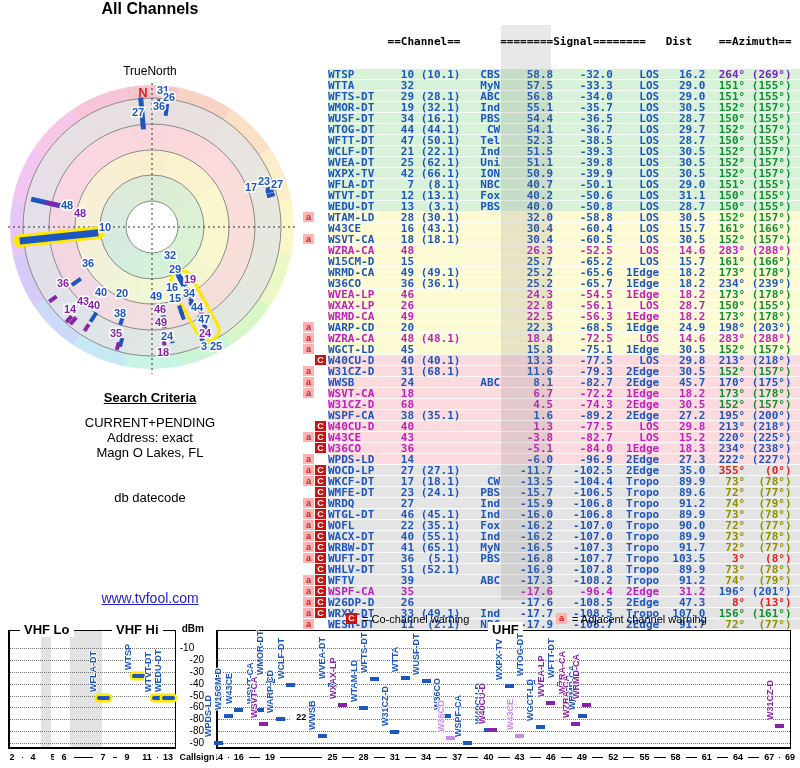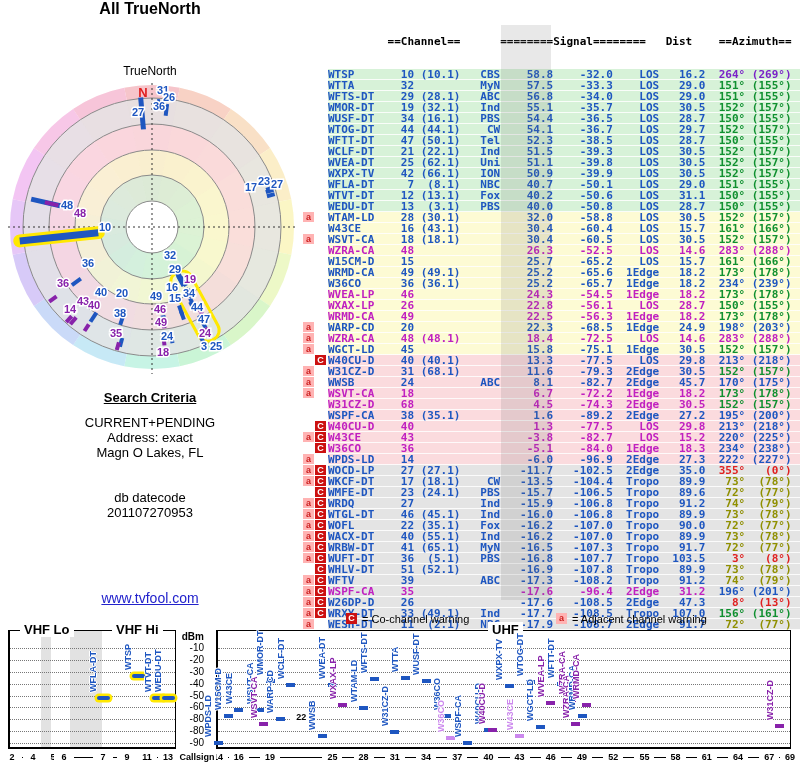--- a/index.html
+++ b/index.html
@@ -41,21 +41,21 @@
           text-shadow:1px 0 #fff,-1px 0 #fff,0 1px #fff,0 -1px #fff}
   .xtick{font-size:9px;font-weight:bold;color:#000;background:#fff;width:20px;text-align:center;height:10px;line-height:10px}
   .ytick{font-size:10px;color:#000;width:34px;text-align:right;height:10px;line-height:10px}
   .axisline{height:0;border-top:1.5px solid #000}
   .legend-badge{width:11px;height:11px;font-size:9px;line-height:11px;text-align:center;font-weight:bold}
   .legend-text{font-size:11px;color:#000;height:13px;line-height:13px}
 </style>
 </head>
 <body>
 
-<div class="abs" id="page-title">All TrueNorth</div>
+<div class="abs" id="page-title">All Channels</div>
 <div class="abs" id="truenorth">TrueNorth</div>
 <svg class="abs" id="polar-svg" width="288" height="292" viewBox="0 0 288 292">
     <circle cx="144" cy="144" r="129" fill="#e4e4e4"></circle>
     <circle cx="144" cy="144" r="103" fill="#fadadf"></circle>
     <circle cx="144" cy="144" r="77" fill="#fbf8d0"></circle>
     <circle cx="144" cy="144" r="52" fill="#d7f2d8"></circle>
     <circle cx="144" cy="144" r="26" fill="#ffffff"></circle>
     <path d="M 127.61241295064522 61.61403644612864 A 84 84 0 0 1 160.38758704935478 61.61403644612864" fill="none" stroke="#f6c5cb" stroke-width="116" opacity="0.18"></path>
     <path d="M 117.56526136681462 11.103594505362281 A 135.5 135.5 0 0 1 170.4347386331854 11.103594505362281" fill="none" stroke="#f6c5cb" stroke-width="13" opacity="1"></path>
     <path d="M 160.38758704935478 61.61403644612864 A 84 84 0 0 1 190.6678995736466 74.1565525665862" fill="none" stroke="#f8d2c5" stroke-width="116" opacity="0.18"></path>
@@ -173,21 +173,20 @@
   </svg>
 
 <div class="abs" id="criteria">
   <div id="criteria-heading">Search Criteria</div>
   <div class="crit-line">CURRENT+PENDING</div>
   <div class="crit-line">Address: exact</div>
   <div class="crit-line">Magn O Lakes, FL</div>
 </div>
 <div class="abs" id="datecode-block">
   <div>db datecode</div>
-  <div>201107270953</div>
 </div>
 <div class="abs" id="site-link">
   <a href="#">www.tvfool.com</a>
 </div>
 
 <div class="abs" id="tbl">
   <div class="hline">         ==Channel==      ========Signal========   Dist    ==Azimuth==</div>
   <div id="tbody"><div class="trow" style="background-color: rgb(215, 242, 216);"><span style="color: rgb(30, 86, 192);">WTSP       10 (10.1)   CBS    58.8    -32.0    LOS   16.2  </span><span style="color: rgb(122, 34, 200);">264° (269°)</span></div><div class="trow" style="background-color: rgb(215, 242, 216);"><span style="color: rgb(30, 86, 192);">WTTA       32          MyN    57.5    -33.3    LOS   29.0  </span><span style="color: rgb(16, 144, 48);">151° (155°)</span></div><div class="trow" style="background-color: rgb(215, 242, 216);"><span style="color: rgb(30, 86, 192);">WFTS-DT    29 (28.1)   ABC    56.8    -34.0    LOS   29.0  </span><span style="color: rgb(16, 144, 48);">151° (155°)</span></div><div class="trow" style="background-color: rgb(215, 242, 216);"><span style="color: rgb(30, 86, 192);">WMOR-DT    19 (32.1)   Ind    55.1    -35.7    LOS   30.5  </span><span style="color: rgb(16, 144, 48);">152° (157°)</span></div><div class="trow" style="background-color: rgb(215, 242, 216);"><span style="color: rgb(30, 86, 192);">WUSF-DT    34 (16.1)   PBS    54.4    -36.5    LOS   28.7  </span><span style="color: rgb(16, 144, 48);">150° (155°)</span></div><div class="trow" style="background-color: rgb(215, 242, 216);"><span style="color: rgb(30, 86, 192);">WTOG-DT    44 (44.1)    CW    54.1    -36.7    LOS   29.7  </span><span style="color: rgb(16, 144, 48);">152° (157°)</span></div><div class="trow" style="background-color: rgb(215, 242, 216);"><span style="color: rgb(30, 86, 192);">WFTT-DT    47 (50.1)   Tel    52.3    -38.5    LOS   28.7  </span><span style="color: rgb(16, 144, 48);">150° (155°)</span></div><div class="trow" style="background-color: rgb(215, 242, 216);"><span style="color: rgb(30, 86, 192);">WCLF-DT    21 (22.1)   Ind    51.5    -39.3    LOS   30.5  </span><span style="color: rgb(16, 144, 48);">152° (157°)</span></div><div class="trow" style="background-color: rgb(215, 242, 216);"><span style="color: rgb(30, 86, 192);">WVEA-DT    25 (62.1)   Uni    51.1    -39.8    LOS   30.5  </span><span style="color: rgb(16, 144, 48);">152° (157°)</span></div><div class="trow" style="background-color: rgb(215, 242, 216);"><span style="color: rgb(30, 86, 192);">WXPX-TV    42 (66.1)   ION    50.9    -39.9    LOS   30.5  </span><span style="color: rgb(16, 144, 48);">152° (157°)</span></div><div class="trow" style="background-color: rgb(215, 242, 216);"><span style="color: rgb(30, 86, 192);">WFLA-DT     7  (8.1)   NBC    40.7    -50.1    LOS   29.0  </span><span style="color: rgb(16, 144, 48);">151° (155°)</span></div><div class="trow" style="background-color: rgb(215, 242, 216);"><span style="color: rgb(30, 86, 192);">WTVT-DT    12 (13.1)   Fox    40.2    -50.6    LOS   31.1  </span><span style="color: rgb(16, 144, 48);">150° (155°)</span></div><div class="trow" style="background-color: rgb(215, 242, 216);"><span style="color: rgb(30, 86, 192);">WEDU-DT    13  (3.1)   PBS    40.0    -50.8    LOS   28.7  </span><span style="color: rgb(16, 144, 48);">150° (155°)</span></div><div class="trow" style="background-color: rgb(253, 251, 212);"><span style="color: rgb(30, 86, 192);">WTAM-LD    28 (30.1)          32.0    -58.8    LOS   30.5  </span><span style="color: rgb(16, 144, 48);">152° (157°)</span><span class="badge badge-a">a</span></div><div class="trow" style="background-color: rgb(253, 251, 212);"><span style="color: rgb(30, 86, 192);">W43CE      16 (43.1)          30.4    -60.4    LOS   15.7  </span><span style="color: rgb(16, 144, 48);">161° (166°)</span></div><div class="trow" style="background-color: rgb(253, 251, 212);"><span style="color: rgb(30, 86, 192);">WSVT-CA    18 (18.1)          30.4    -60.5    LOS   30.5  </span><span style="color: rgb(16, 144, 48);">152° (157°)</span><span class="badge badge-a">a</span></div><div class="trow" style="background-color: rgb(253, 251, 212);"><span style="color: rgb(192, 32, 192);">WZRA-CA    48                 26.3    -52.5    LOS   14.6  </span><span style="color: rgb(192, 32, 192);">283° (288°)</span></div><div class="trow" style="background-color: rgb(253, 251, 212);"><span style="color: rgb(30, 86, 192);">W15CM-D    15                 25.7    -65.2    LOS   15.7  </span><span style="color: rgb(16, 144, 48);">161° (166°)</span></div><div class="trow" style="background-color: rgb(253, 251, 212);"><span style="color: rgb(30, 86, 192);">WRMD-CA    49 (49.1)          25.2    -65.6  1Edge   18.2  </span><span style="color: rgb(16, 144, 48);">173° (178°)</span></div><div class="trow" style="background-color: rgb(253, 251, 212);"><span style="color: rgb(30, 86, 192);">W36CO      36 (36.1)          25.2    -65.7  1Edge   18.2  </span><span style="color: rgb(30, 86, 192);">234° (239°)</span></div><div class="trow" style="background-color: rgb(253, 251, 212);"><span style="color: rgb(192, 32, 192);">WVEA-LP    46                 24.3    -54.5  1Edge   18.2  </span><span style="color: rgb(16, 144, 48);">173° (178°)</span></div><div class="trow" style="background-color: rgb(253, 251, 212);"><span style="color: rgb(192, 32, 192);">WXAX-LP    26                 22.8    -56.1    LOS   28.7  </span><span style="color: rgb(16, 144, 48);">150° (155°)</span></div><div class="trow" style="background-color: rgb(253, 251, 212);"><span style="color: rgb(192, 32, 192);">WRMD-CA    49                 22.5    -56.3  1Edge   18.2  </span><span style="color: rgb(16, 144, 48);">173° (178°)</span></div><div class="trow" style="background-color: rgb(253, 251, 212);"><span style="color: rgb(30, 86, 192);">WARP-CD    20                 22.3    -68.5  1Edge   24.9  </span><span style="color: rgb(30, 86, 192);">198° (203°)</span><span class="badge badge-a">a</span></div><div class="trow" style="background-color: rgb(253, 251, 212);"><span style="color: rgb(192, 32, 192);">WZRA-CA    48 (48.1)          18.4    -72.5    LOS   14.6  </span><span style="color: rgb(192, 32, 192);">283° (288°)</span><span class="badge badge-a">a</span></div><div class="trow" style="background-color: rgb(253, 251, 212);"><span style="color: rgb(30, 86, 192);">WGCT-LD    45                 15.8    -75.1  1Edge   30.5  </span><span style="color: rgb(16, 144, 48);">152° (157°)</span><span class="badge badge-a">a</span></div><div class="trow" style="background-color: rgb(251, 219, 222);"><span style="color: rgb(30, 86, 192);">W40CU-D    40 (40.1)          13.3    -77.5    LOS   29.8  </span><span style="color: rgb(30, 86, 192);">213° (218°)</span><span class="badge badge-c">C</span></div><div class="trow" style="background-color: rgb(251, 219, 222);"><span style="color: rgb(30, 86, 192);">W31CZ-D    31 (68.1)          11.6    -79.3  2Edge   30.5  </span><span style="color: rgb(16, 144, 48);">152° (157°)</span><span class="badge badge-a">a</span></div><div class="trow" style="background-color: rgb(251, 219, 222);"><span style="color: rgb(30, 86, 192);">WWSB       24          ABC     8.1    -82.7  2Edge   45.7  </span><span style="color: rgb(30, 86, 192);">170° (175°)</span><span class="badge badge-a">a</span></div><div class="trow" style="background-color: rgb(251, 219, 222);"><span style="color: rgb(192, 32, 192);">WSVT-CA    18                  6.7    -72.2  1Edge   18.2  </span><span style="color: rgb(16, 144, 48);">173° (178°)</span><span class="badge badge-a">a</span></div><div class="trow" style="background-color: rgb(251, 219, 222);"><span style="color: rgb(192, 32, 192);">W31CZ-D    68                  4.5    -74.3  2Edge   30.5  </span><span style="color: rgb(16, 144, 48);">152° (157°)</span></div><div class="trow" style="background-color: rgb(251, 219, 222);"><span style="color: rgb(30, 86, 192);">WSPF-CA    38 (35.1)           1.6    -89.2  2Edge   27.2  </span><span style="color: rgb(30, 86, 192);">195° (200°)</span></div><div class="trow" style="background-color: rgb(251, 219, 222);"><span style="color: rgb(192, 32, 192);">W40CU-D    40                  1.3    -77.5    LOS   29.8  </span><span style="color: rgb(30, 86, 192);">213° (218°)</span><span class="badge badge-c">C</span></div><div class="trow" style="background-color: rgb(251, 219, 222);"><span style="color: rgb(192, 32, 192);">W43CE      43                 -3.8    -82.7    LOS   15.2  </span><span style="color: rgb(30, 86, 192);">220° (225°)</span><span class="badge badge-a">a</span><span class="badge badge-c">C</span></div><div class="trow" style="background-color: rgb(251, 219, 222);"><span style="color: rgb(192, 32, 192);">W36CO      36                 -5.1    -84.0  1Edge   18.3  </span><span style="color: rgb(30, 86, 192);">234° (238°)</span><span class="badge badge-c">C</span></div><div class="trow" style="background-color: rgb(251, 219, 222);"><span style="color: rgb(30, 86, 192);">WPDS-LD    14                 -6.0    -96.9  2Edge   27.3  </span><span style="color: rgb(30, 86, 192);">222° (227°)</span><span class="badge badge-a">a</span></div><div class="trow" style="background-color: rgb(228, 228, 228);"><span style="color: rgb(30, 86, 192);">WOCD-LP    27 (27.1)         -11.7   -102.5  2Edge   35.0  </span><span style="color: rgb(224, 32, 32);">355°   (0°)</span><span class="badge badge-a">a</span><span class="badge badge-c">C</span></div><div class="trow" style="background-color: rgb(228, 228, 228);"><span style="color: rgb(30, 86, 192);">WKCF-DT    17 (18.1)    CW   -13.5   -104.4  Tropo   89.9  </span><span style="color: rgb(143, 143, 0);"> 73°  (78°)</span><span class="badge badge-a">a</span><span class="badge badge-c">C</span></div><div class="trow" style="background-color: rgb(228, 228, 228);"><span style="color: rgb(30, 86, 192);">WMFE-DT    23 (24.1)   PBS   -15.7   -106.5  Tropo   89.6  </span><span style="color: rgb(143, 143, 0);"> 72°  (77°)</span><span class="badge badge-c">C</span></div><div class="trow" style="background-color: rgb(228, 228, 228);"><span style="color: rgb(30, 86, 192);">WRDQ       27          Ind   -15.9   -106.8  Tropo   91.2  </span><span style="color: rgb(143, 143, 0);"> 74°  (79°)</span><span class="badge badge-a">a</span><span class="badge badge-c">C</span></div><div class="trow" style="background-color: rgb(228, 228, 228);"><span style="color: rgb(30, 86, 192);">WTGL-DT    46 (45.1)   Ind   -16.0   -106.8  Tropo   89.9  </span><span style="color: rgb(143, 143, 0);"> 73°  (78°)</span><span class="badge badge-a">a</span><span class="badge badge-c">C</span></div><div class="trow" style="background-color: rgb(228, 228, 228);"><span style="color: rgb(30, 86, 192);">WOFL       22 (35.1)   Fox   -16.2   -107.0  Tropo   90.0  </span><span style="color: rgb(143, 143, 0);"> 72°  (77°)</span><span class="badge badge-a">a</span><span class="badge badge-c">C</span></div><div class="trow" style="background-color: rgb(228, 228, 228);"><span style="color: rgb(30, 86, 192);">WACX-DT    40 (55.1)   Ind   -16.2   -107.0  Tropo   89.9  </span><span style="color: rgb(143, 143, 0);"> 73°  (78°)</span><span class="badge badge-a">a</span><span class="badge badge-c">C</span></div><div class="trow" style="background-color: rgb(228, 228, 228);"><span style="color: rgb(30, 86, 192);">WRBW-DT    41 (65.1)   MyN   -16.5   -107.3  Tropo   91.7  </span><span style="color: rgb(143, 143, 0);"> 72°  (77°)</span><span class="badge badge-a">a</span><span class="badge badge-c">C</span></div><div class="trow" style="background-color: rgb(228, 228, 228);"><span style="color: rgb(30, 86, 192);">WUFT-DT    36  (5.1)   PBS   -16.8   -107.7  Tropo  103.5  </span><span style="color: rgb(224, 32, 32);">  3°   (8°)</span><span class="badge badge-a">a</span><span class="badge badge-c">C</span></div><div class="trow" style="background-color: rgb(228, 228, 228);"><span style="color: rgb(30, 86, 192);">WHLV-DT    51 (52.1)         -16.9   -107.8  Tropo   89.9  </span><span style="color: rgb(143, 143, 0);"> 73°  (78°)</span><span class="badge badge-c">C</span></div><div class="trow" style="background-color: rgb(228, 228, 228);"><span style="color: rgb(30, 86, 192);">WFTV       39          ABC   -17.3   -108.2  Tropo   91.2  </span><span style="color: rgb(143, 143, 0);"> 74°  (79°)</span><span class="badge badge-a">a</span><span class="badge badge-c">C</span></div><div class="trow" style="background-color: rgb(228, 228, 228);"><span style="color: rgb(192, 32, 192);">WSPF-CA    35                -17.6    -96.4  2Edge   31.2  </span><span style="color: rgb(30, 86, 192);">196° (201°)</span><span class="badge badge-a">a</span><span class="badge badge-c">C</span></div><div class="trow" style="background-color: rgb(228, 228, 228);"><span style="color: rgb(30, 86, 192);">W26DP-D    26                -17.6   -108.5  2Edge   47.3  </span><span style="color: rgb(224, 32, 32);">  8°  (13°)</span><span class="badge badge-a">a</span><span class="badge badge-c">C</span></div><div class="trow" style="background-color: rgb(228, 228, 228);"><span style="color: rgb(30, 86, 192);">WRXY-DT    33 (49.1)   Ind   -17.7   -108.5  Tropo  107.0  </span><span style="color: rgb(16, 144, 48);">156° (161°)</span><span class="badge badge-a">a</span><span class="badge badge-c">C</span></div><div class="trow" style="background-color: rgb(228, 228, 228);"><span style="color: rgb(30, 86, 192);">WESH-DT    11  (2.1)   NBC   -17.9   -108.7  2Edge   91.7  </span><span style="color: rgb(143, 143, 0);"> 72°  (77°)</span><span class="badge badge-a">a</span></div></div>
 </div>
 <div class="abs" id="nm-band"></div>
@@ -210,30 +209,30 @@
     <div class="abs gridline" style="left: 0px; width: 572px; top: 28.875px;"></div>
     <div class="abs gridline" style="left: 0px; width: 572px; top: 40.75px;"></div>
     <div class="abs gridline" style="left: 0px; width: 572px; top: 52.625px;"></div>
     <div class="abs gridline" style="left: 0px; width: 572px; top: 64.5px;"></div>
     <div class="abs gridline" style="left: 0px; width: 572px; top: 76.375px;"></div>
     <div class="abs gridline" style="left: 0px; width: 572px; top: 88.25px;"></div>
     <div class="abs gridline" style="left: 0px; width: 572px; top: 100.125px;"></div>
     <div class="abs gridline" style="left: 0px; width: 572px; top: 112px;"></div>
   </div>
 <div class="abs" id="chart-layer" style="left:0;top:0;width:800px;height:768px;pointer-events:none">
-    <div class="abs ytick" style="left: 170px; top: 643px;">-10</div>
+    <div class="abs ytick" style="left: 170px; top: 643px; text-align: center;">-10</div>
     <div class="abs ytick" style="left: 170px; top: 654.875px;">-20</div>
     <div class="abs ytick" style="left: 170px; top: 666.75px;">-30</div>
     <div class="abs ytick" style="left: 170px; top: 678.625px;">-40</div>
     <div class="abs ytick" style="left: 170px; top: 690.5px;">-50</div>
     <div class="abs ytick" style="left: 170px; top: 702.375px;">-60</div>
     <div class="abs ytick" style="left: 170px; top: 714.25px;">-80</div>
     <div class="abs ytick" style="left: 170px; top: 726.125px;">-80</div>
     <div class="abs ytick" style="left: 170px; top: 738px;">-90</div>
-    <div class="abs ytick" style="left: 170px; top: 624px; font-weight: bold; margin-top: 8px;">dBm</div>
+    <div class="abs ytick" style="left: 170px; top: 624px; font-weight: bold;">dBm</div>
     <div class="abs chart-head" style="left: 20px; top: 622px;">VHF Lo</div>
     <div class="abs chart-head" style="left: 112px; top: 622px; text-align: right;">VHF Hi</div>
     <div class="abs chart-head" style="left: 488px; top: 622px;">UHF</div>
     <div class="abs legend-badge" style="left: 346px; top: 613px; background: rgb(204, 17, 17); color: rgb(255, 255, 255);">C</div>
     <div class="abs legend-text" style="left: 362px; top: 613px;">= Co-channel warning</div>
     <div class="abs legend-badge" style="left: 556px; top: 613px; background: rgb(255, 179, 179); color: rgb(204, 34, 34);">a</div>
     <div class="abs legend-text" style="left: 572px; top: 613px;">= Adjacent channel warning</div>
     <div class="abs axisline" style="left: 8px; top: 757px; width: 165px;"></div>
     <div class="abs axisline" style="left: 216px; top: 757px; width: 572px;"></div>
     <div class="abs xtick" style="left: 2px; top: 752px;">2</div>

